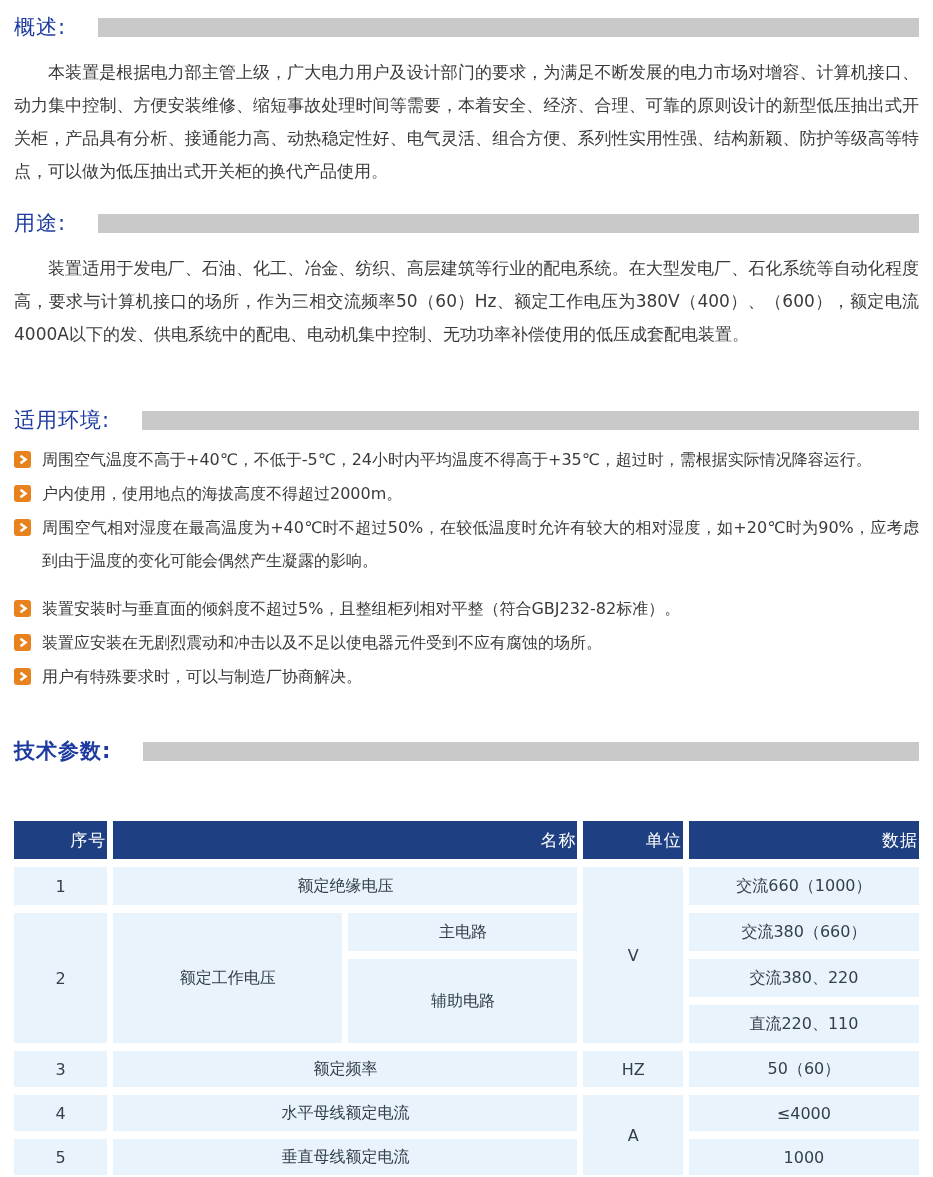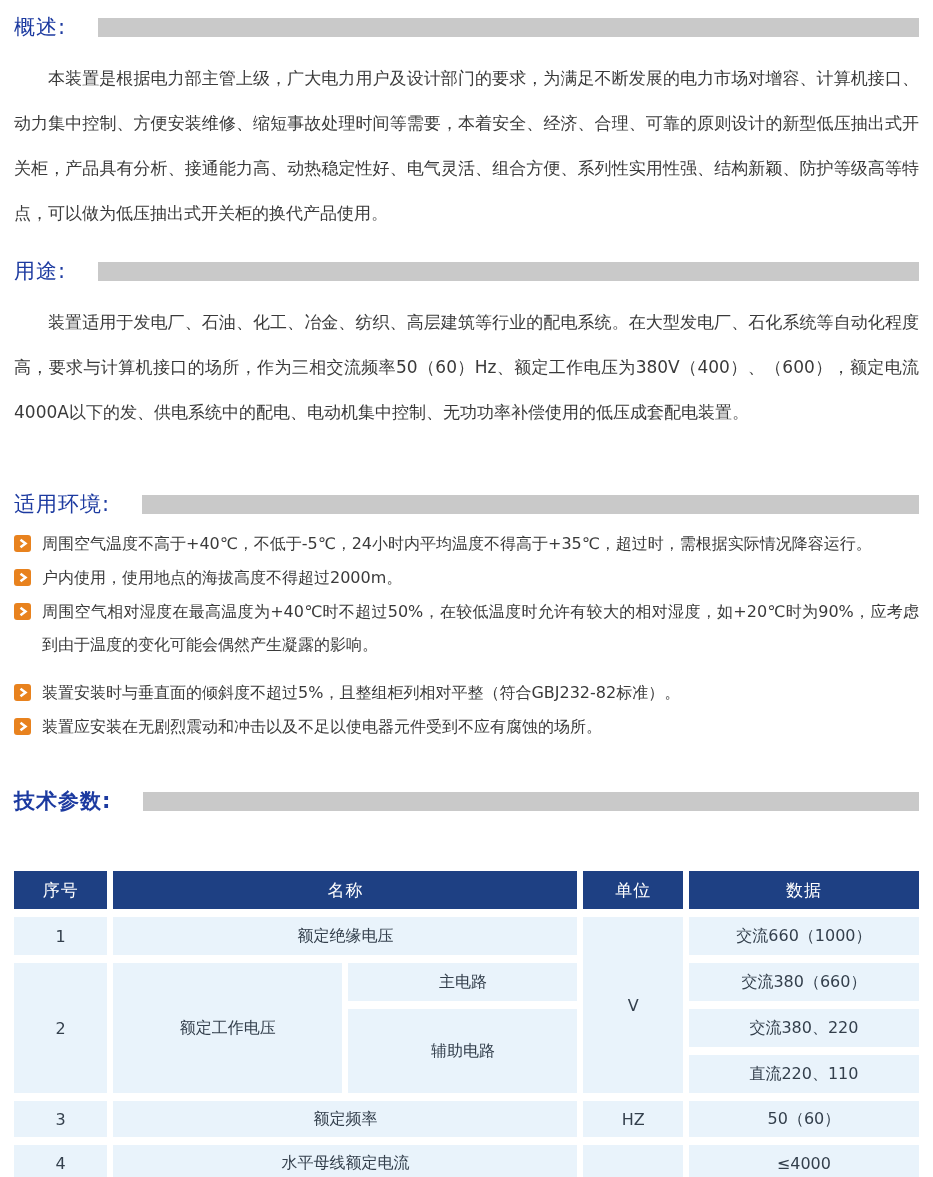--- a/index.html
+++ b/index.html
@@ -35,21 +35,21 @@
     height: 19px;
     background: #c9c9c9;
   }
   .sec-usage    { margin-top: 21px; }
   .sec-env      { margin-top: 55px; }
   .sec-tech     { margin-top: 44px; font-weight: bold; }
 
   
   .para {
     font-size: 17px;
-    line-height: 45px;
+    line-height: 33px;
     text-align: justify;
     text-indent: 2em;
     margin: 15px 0 0 0;
     color: #3a3a3a;
   }
 
   
   .bullets {
     list-style: none;
     margin: 9px 0 0 0;
@@ -87,21 +87,21 @@
     border-spacing: 6px 8px;
     table-layout: fixed;
     width: 917px;
   }
   table.params th {
     background: #1e4083;
     color: #ffffff;
     font-weight: normal;
     font-size: 17px;
     height: 36px;
-    text-align: center;
+    text-align: right;
     letter-spacing: 1px;
   }
   table.params td {
     background: #e9f3fb;
     color: #333f4c;
     font-size: 16px;
     height: 34px;
     text-align: center;
     vertical-align: middle;
   }
@@ -161,20 +161,28 @@
         </span>
       <span class="bullet-text">装置安装时与垂直面的倾斜度不超过5%，且整组柜列相对平整（符合GBJ232-82标准）。</span>
     </li>
     <li class="bullet">
       <span class="bullet-icon">
           <svg viewBox="0 0 12 12">
             <path d="M3 1.5 L9 6 L3 10.5" fill="none" stroke="#ffffff" stroke-width="3"></path>
           </svg>
         </span>
       <span class="bullet-text">装置应安装在无剧烈震动和冲击以及不足以使电器元件受到不应有腐蚀的场所。</span>
+    </li>
+    <li class="bullet">
+      <span class="bullet-icon">
+          <svg viewBox="0 0 12 12">
+            <path d="M3 1.5 L9 6 L3 10.5" fill="none" stroke="#ffffff" stroke-width="3"></path>
+          </svg>
+        </span>
+      <span class="bullet-text">用户有特殊要求时，可以与制造厂协商解决。</span>
     </li>
   </ul>
 
   <div class="section-header sec-tech">
     <span class="section-title">技术参数:</span>
     <div class="header-bar"></div>
   </div>
 
   <table class="params">
     <colgroup>

